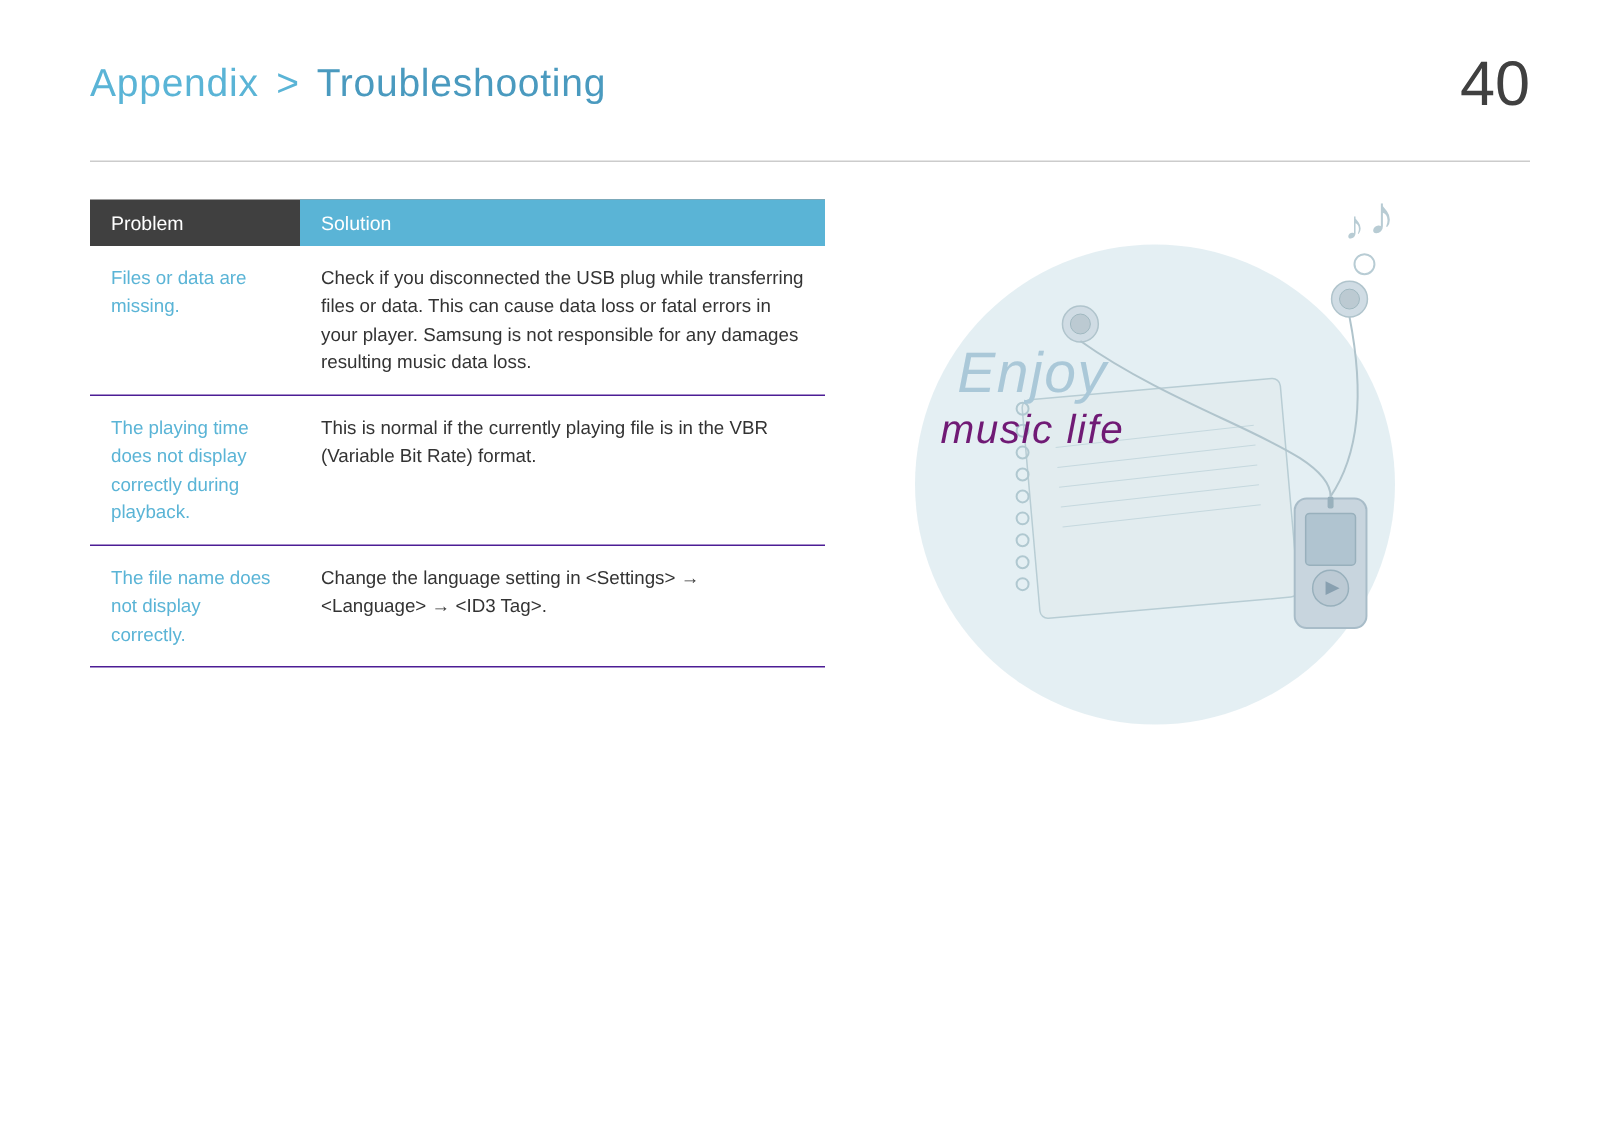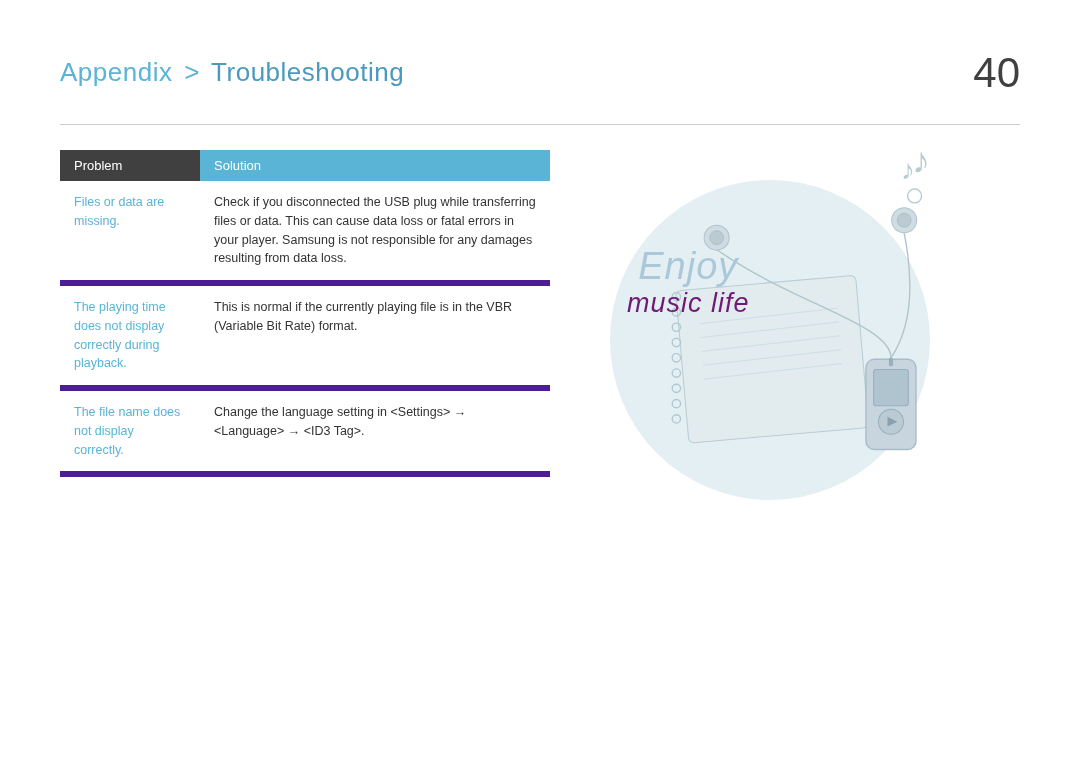--- a/index.html
+++ b/index.html
@@ -10,21 +10,21 @@
       background: #ffffff;
       font-family: 'Arial', sans-serif;
       overflow: hidden;
       position: relative;
     }
 
     .page-container {
       width: 1080px;
       height: 644px;
       position: relative;
-      padding: 57px 60px;
+      padding: 40px 60px;
     }
 
     
     .header {
       display: flex;
       align-items: flex-start;
       justify-content: space-between;
       margin-bottom: 30px;
     }
 
@@ -91,21 +91,21 @@
 
     .table-header-row th.problem-col {
       width: 140px;
     }
 
     .table-header-row th.solution-col {
       background: #5ab4d6;
     }
 
     .table-body tr {
-      border-bottom: 6px solid #4c1d95;
+      border-bottom: 1px solid #4c1d95;
       vertical-align: top;
     }
 
     .table-body tr td {
       padding: 12px 14px;
       font-size: 12.5px;
       line-height: 1.5;
       color: #333333;
     }
 
@@ -211,21 +211,21 @@
       <table class="troubleshoot-table">
         <thead>
           <tr class="table-header-row">
             <th class="problem-col">Problem</th>
             <th class="solution-col">Solution</th>
           </tr>
         </thead>
         <tbody class="table-body" id="table-body">
         <tr>
               <td class="problem-cell">Files or data are missing.</td>
-              <td class="solution-cell">Check if you disconnected the USB plug while transferring files or data. This can cause data loss or fatal errors in your player. Samsung is not responsible for any damages resulting from data loss.</td>
+              <td class="solution-cell">Check if you disconnected the USB plug while transferring files or data. This can cause data loss or fatal errors in your player. Samsung is not responsible for any damages resulting music data loss.</td>
             </tr>
             <tr>
               <td class="problem-cell">The playing time does not display correctly during playback.</td>
               <td class="solution-cell">This is normal if the currently playing file is in the VBR (Variable Bit Rate) format.</td>
             </tr>
             <tr>
               <td class="problem-cell">The file name does not display correctly.</td>
               <td class="solution-cell">Change the language setting in &lt;Settings&gt; → &lt;Language&gt; → &lt;ID3 Tag&gt;.</td>
             </tr>
           </tbody>

